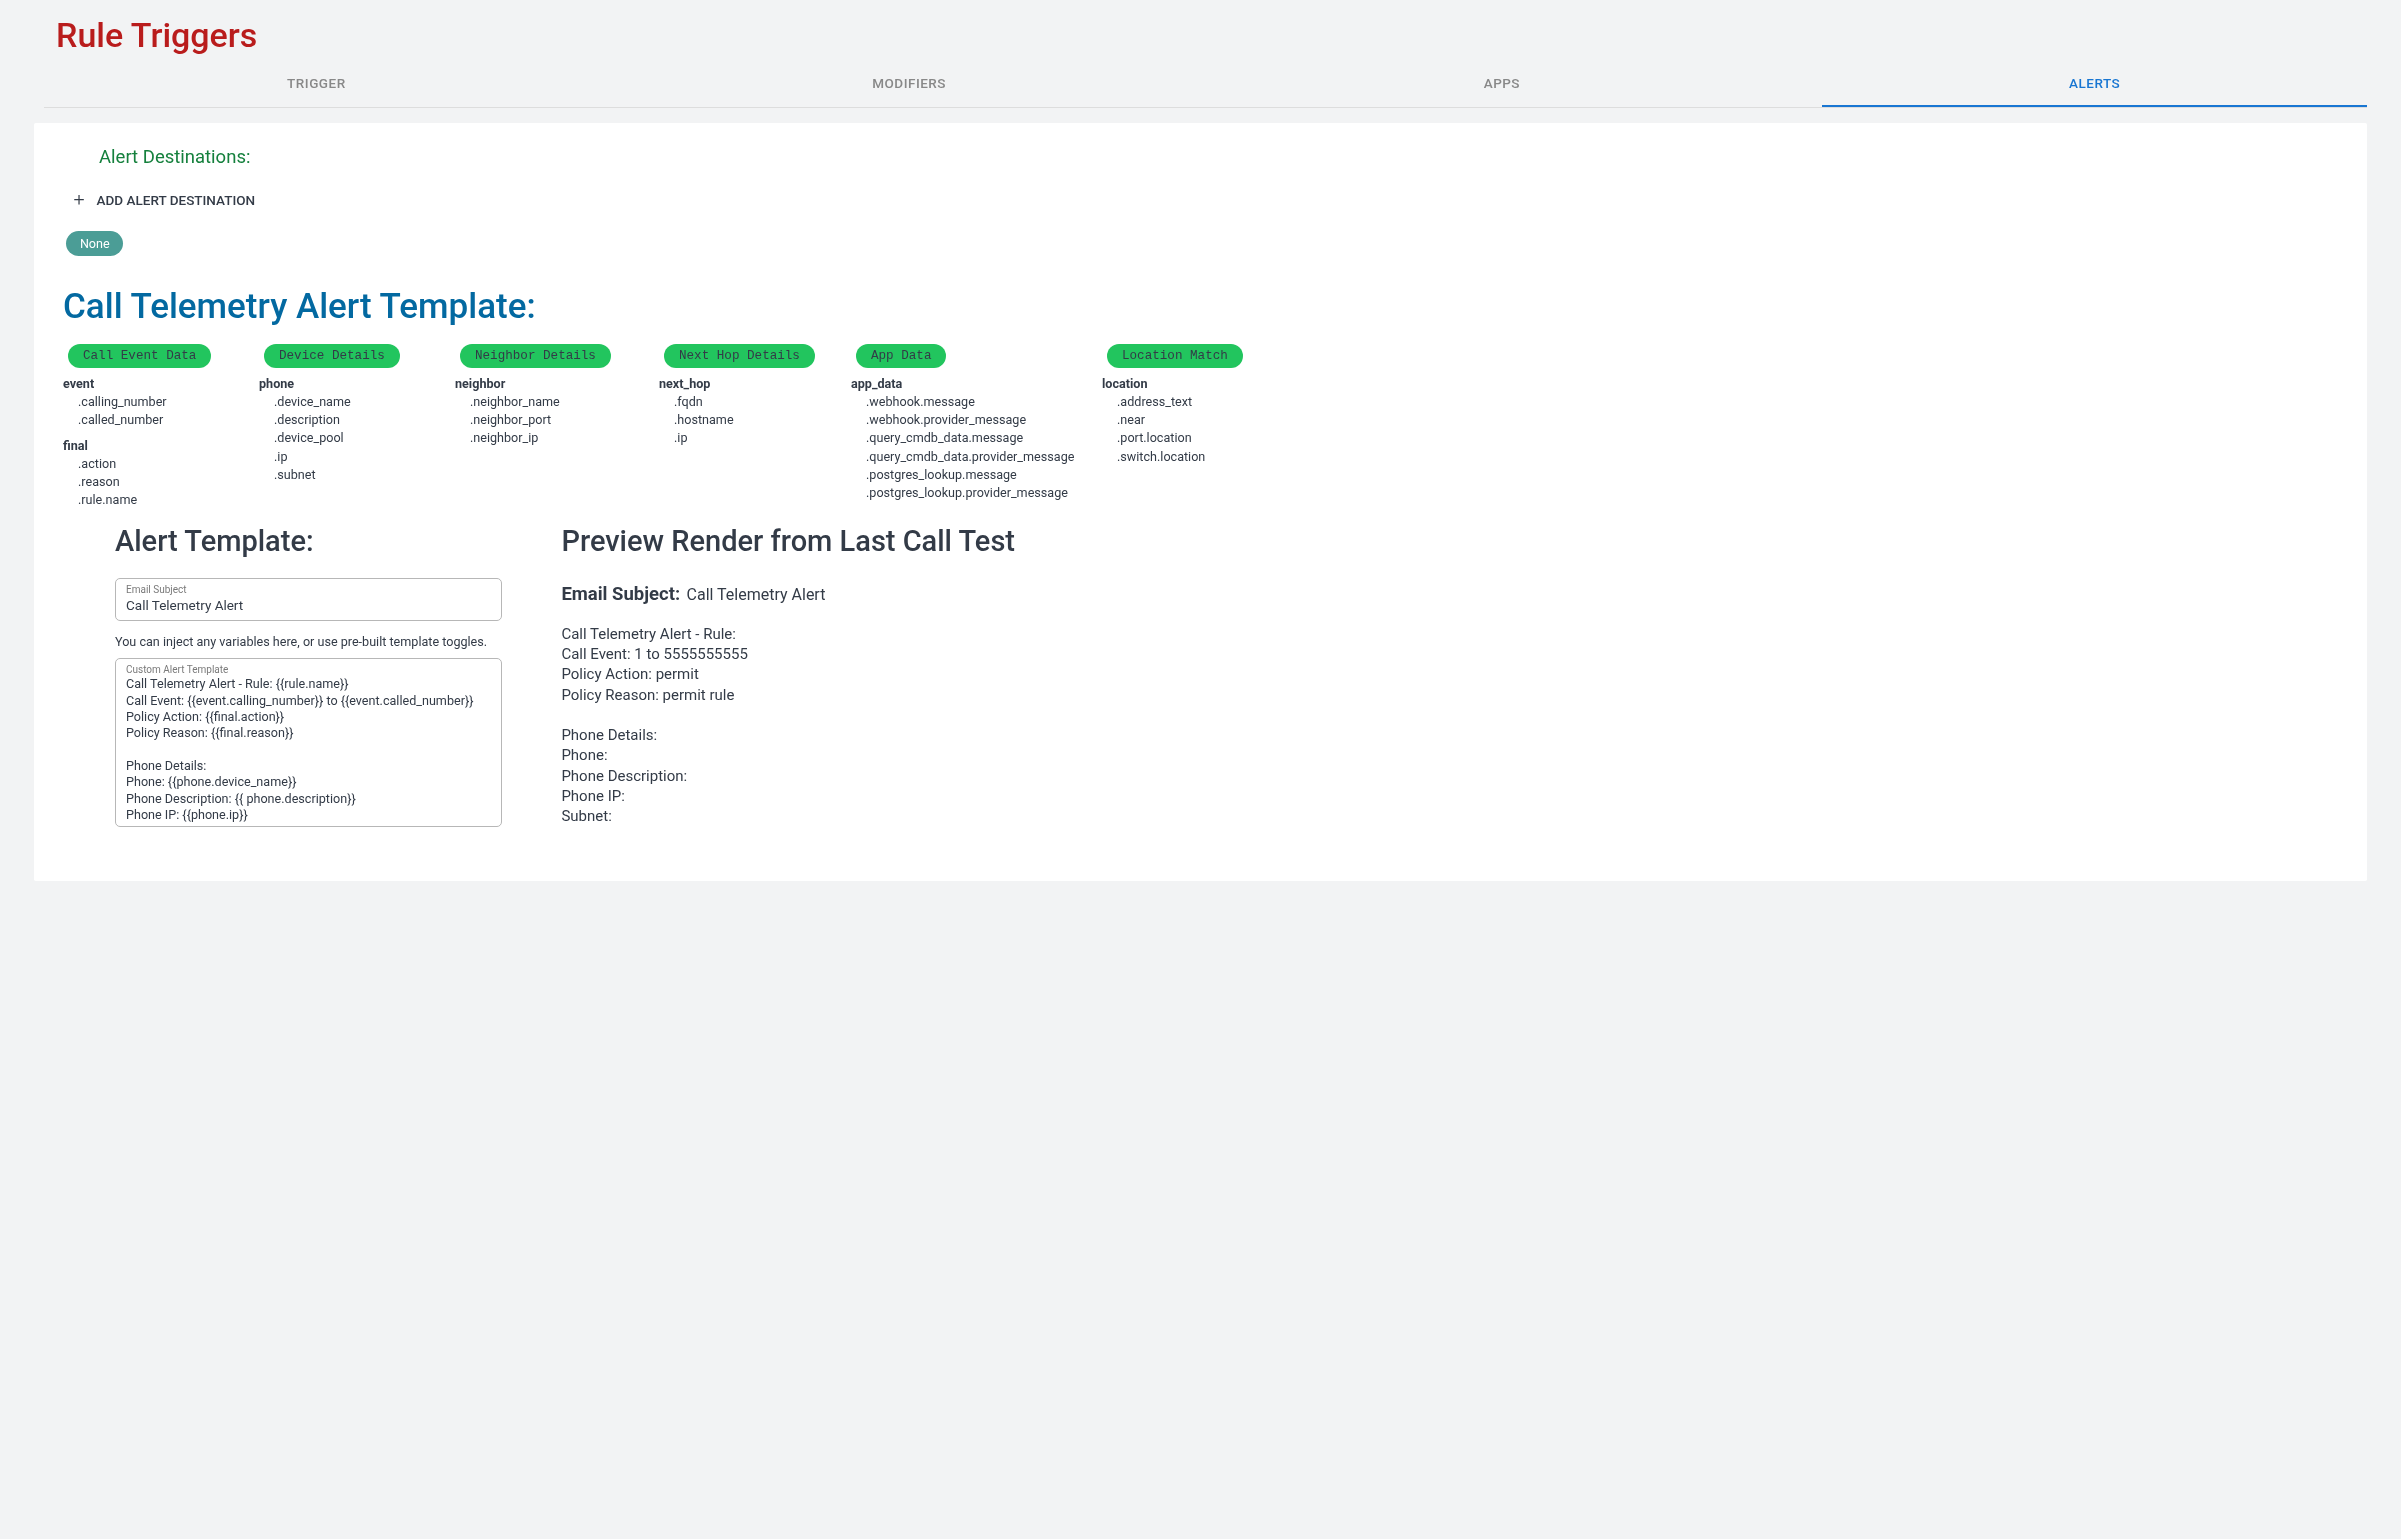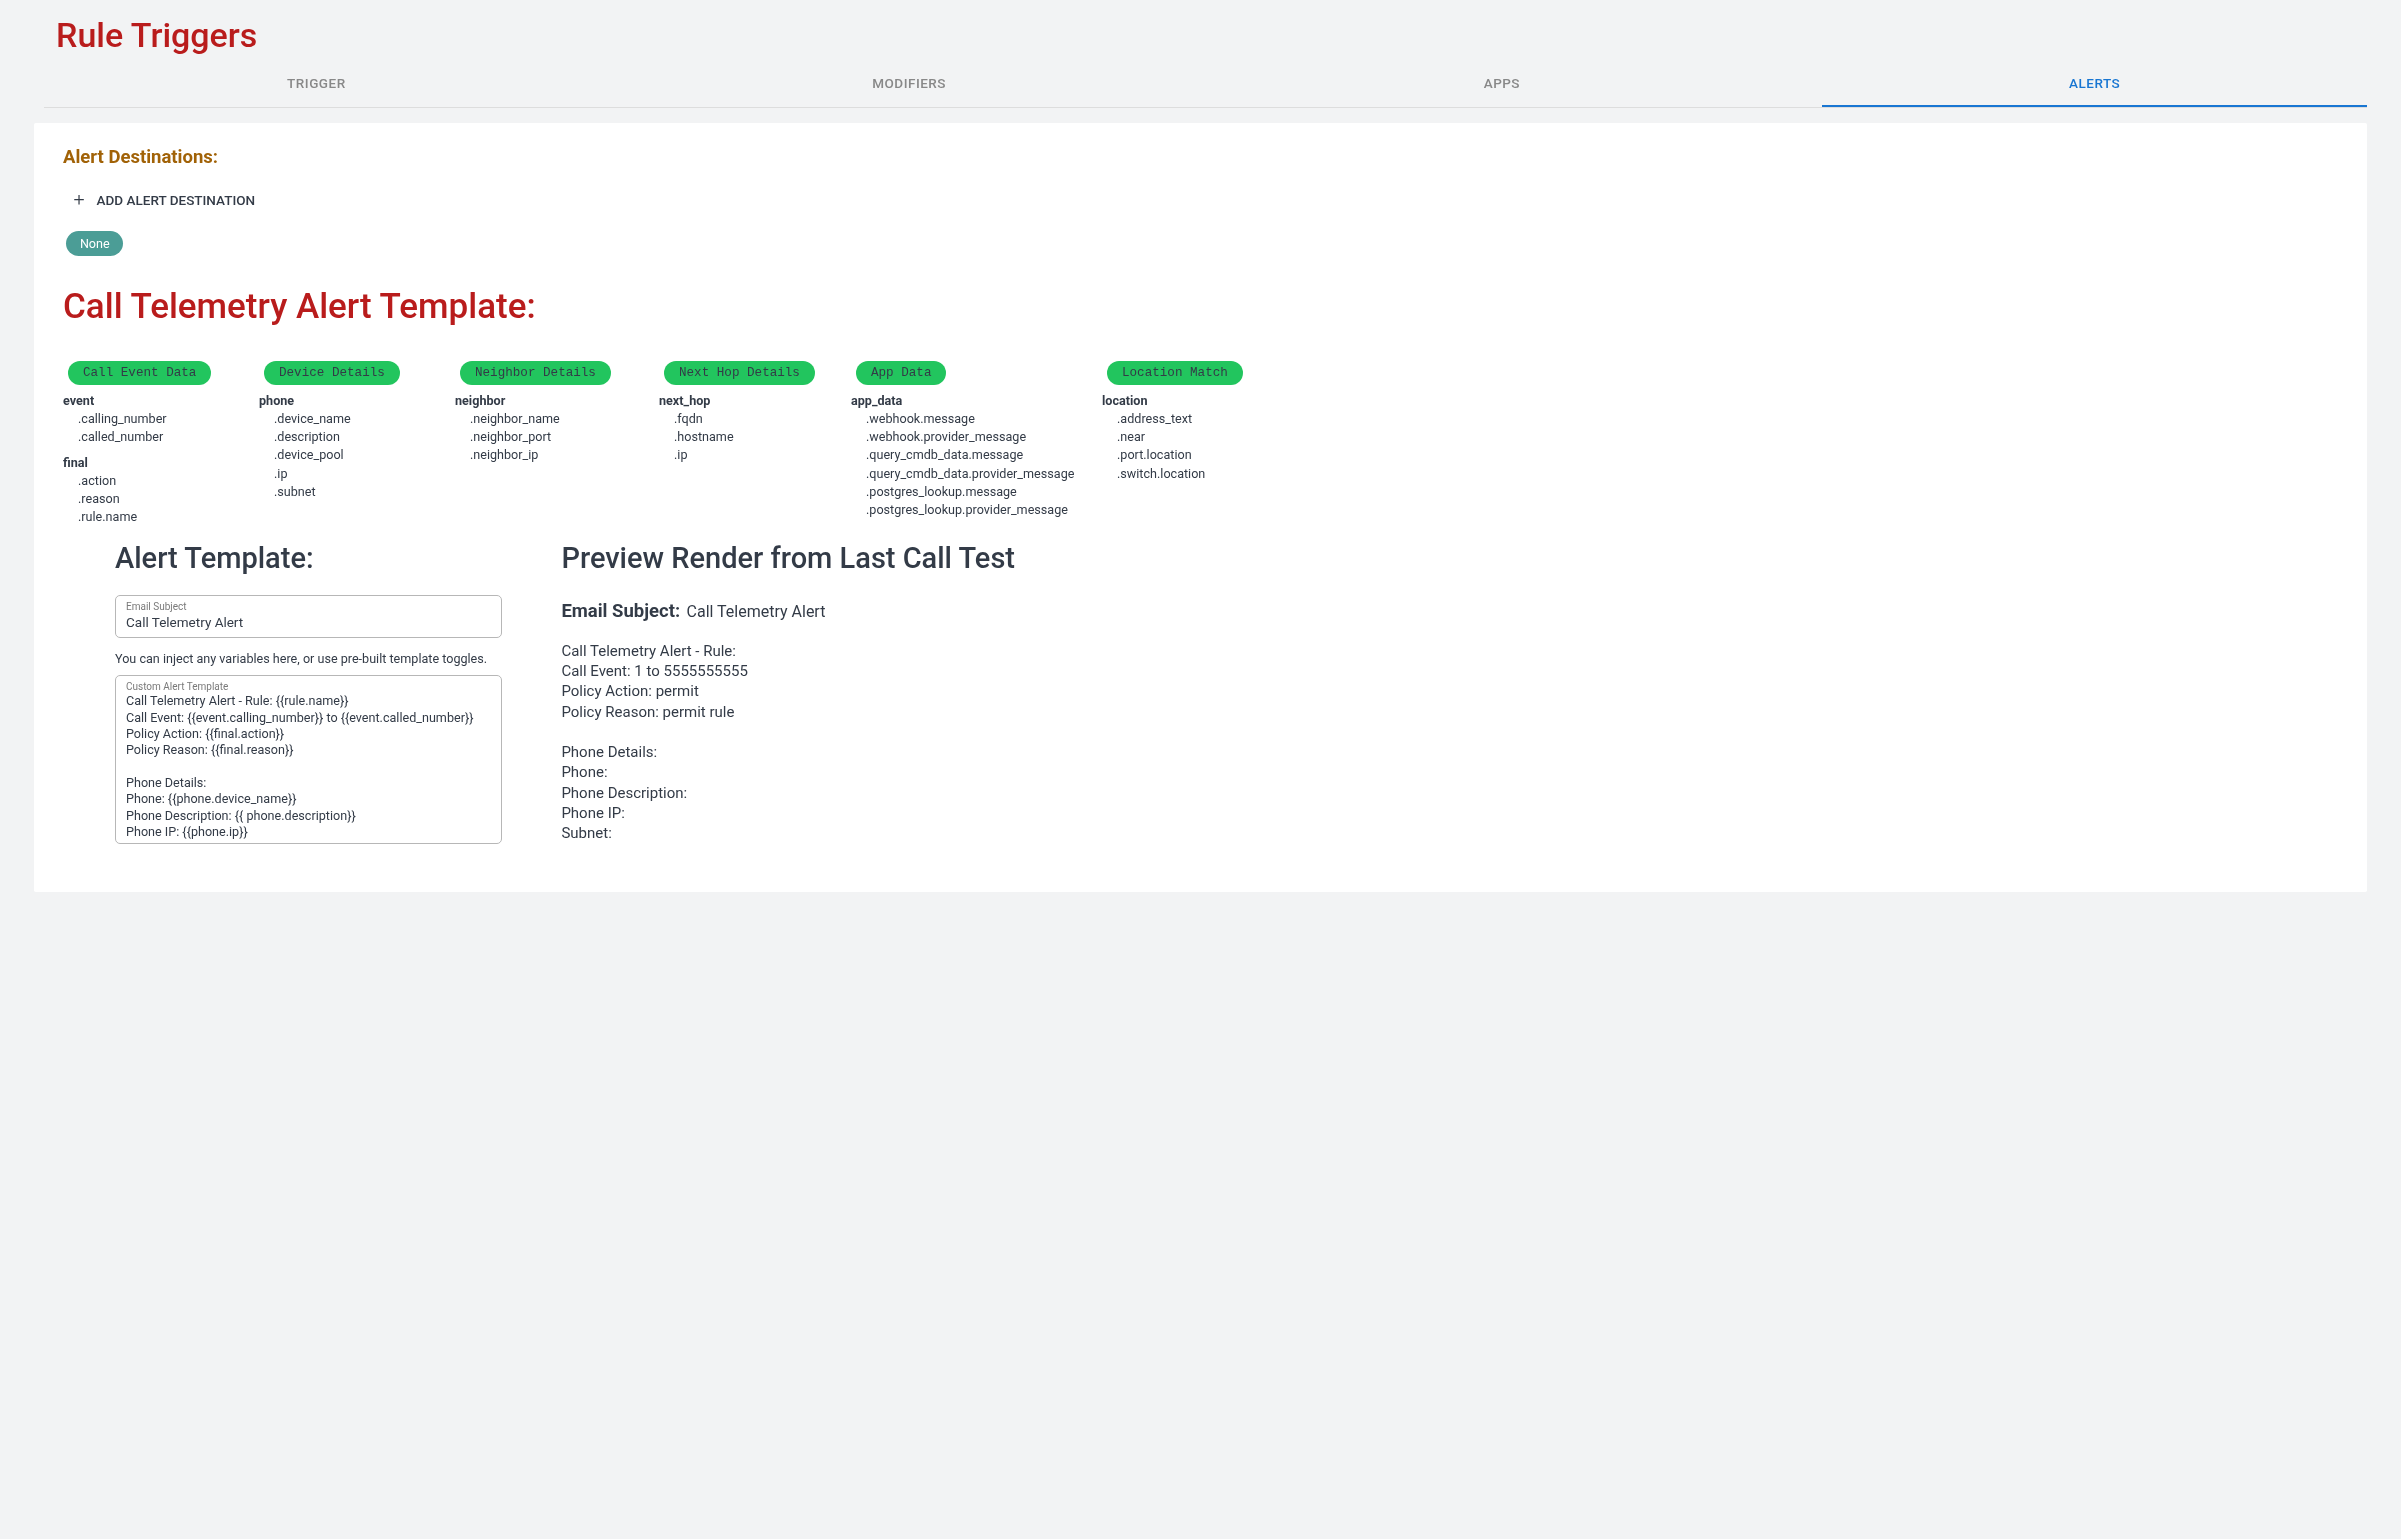--- a/index.html
+++ b/index.html
@@ -41,23 +41,24 @@
   }
   .card {
     background: #fff;
     margin-top: 15px;
     border-radius: 1.7px;
     padding: 23.6px 29px 34px 29px;
     min-height: 758px;
   }
   .section-title-sm {
     font-size: 18.5px;
-    font-weight: 700;
-    color: #a16207;
+    font-weight: 400;
+    color: #15803d;
     margin-bottom: 22px;
+    margin-left: 36px;
   }
   .add-btn {
     display: inline-flex;
     align-items: center;
     gap: 8.4px;
     font-size: 13.5px;
     font-weight: 500;
     color: #333b47;
     cursor: pointer;
     margin-left: 6.7px;
@@ -73,23 +74,23 @@
     color: #fff;
     padding: 5px 13.5px;
     border-radius: 17px;
     font-size: 12.6px;
     margin-top: 22px;
     margin-left: 3.4px;
   }
   .section-title-lg {
     font-size: 35px;
     font-weight: 500;
-    color: #b91c1c;
+    color: #0369a1;
     margin-top: 30px;
-    margin-bottom: 34px;
+    margin-bottom: 17px;
   }
   .vars-grid {
     display: flex;
     gap: 15px;
     margin-top: 8.4px;
   }
   .vars-col {
     flex: 0 0 auto;
   }
   .vars-col.c1 { width: 181px; }

